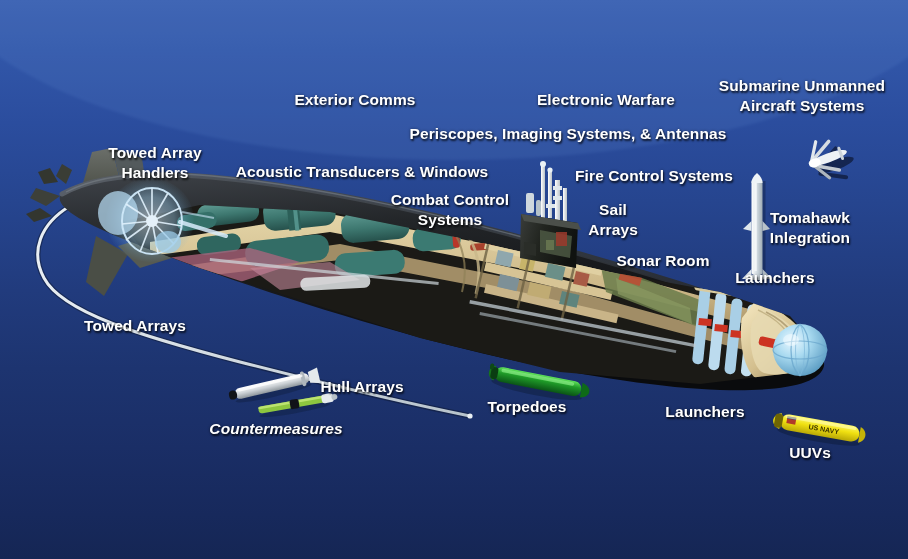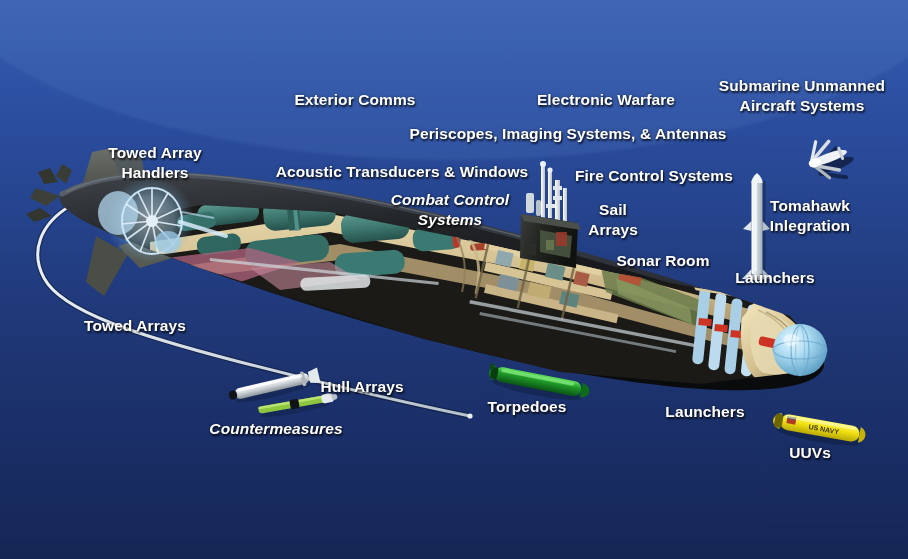--- a/index.html
+++ b/index.html
@@ -399,31 +399,31 @@
 
   <div class="lbl ctr" style="left:355px; top:90px;">Exterior Comms</div>
 
   <div class="lbl ctr" style="left:606px; top:90px;">Electronic Warfare</div>
 
   <div class="lbl ctr" style="left:802px; top:76px;">Submarine Unmanned
 Aircraft Systems</div>
 
   <div class="lbl ctr" style="left:554px; top:124px;padding-left:28px;">Periscopes, Imaging Systems, &amp; Antennas</div>
 
-  <div class="lbl ctr" style="left:362px; top:162px;margin-left:40px;">Acoustic Transducers &amp; Windows</div>
+  <div class="lbl ctr" style="left:362px; top:162px;">Acoustic Transducers &amp; Windows</div>
 
   <div class="lbl ctr" style="left:654px; top:166px;">Fire Control Systems</div>
 
-  <div class="lbl ctr" style="left:450px; top:190px;font-style:italic;">Combat Control
+  <div class="lbl ctr" style="left:450px; top:190px;">Combat Control
 Systems</div>
 
   <div class="lbl ctr" style="left:613px; top:200px;">Sail
 Arrays</div>
 
-  <div class="lbl ctr" style="left:810px; top:196px;">Tomahawk
+  <div class="lbl ctr" style="left:810px; top:208px;">Tomahawk
 Inlegration</div>
 
   <div class="lbl ctr" style="left:663px; top:251px;">Sonar Room</div>
 
   <div class="lbl ctr" style="left:775px; top:268px;">Launchers</div>
 
 
   <div class="lbl ctr" style="left:135px; top:316px;">Towed Arrays</div>
 
   <div class="lbl ctr" style="left:362px; top:329px;margin-top:48px;">Hull Arrays</div>

